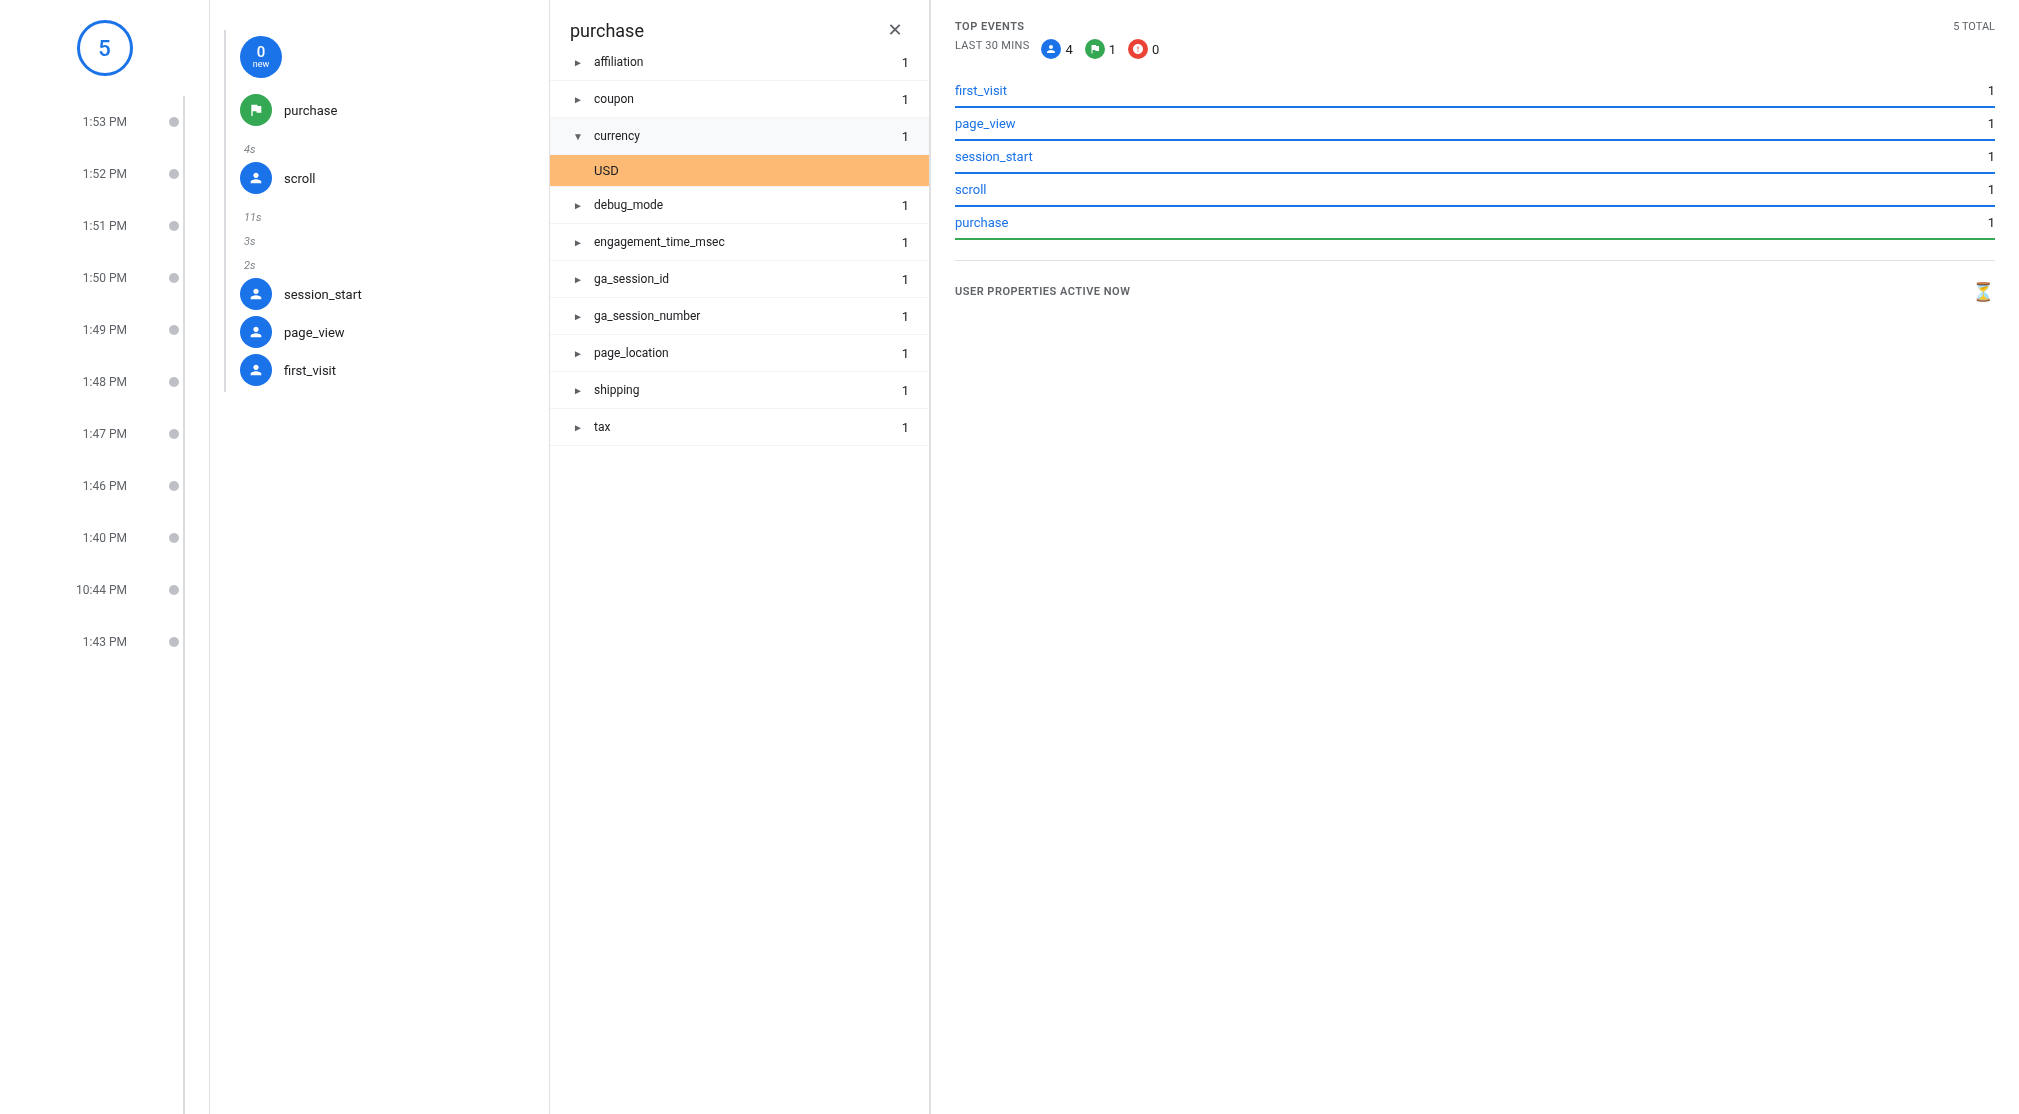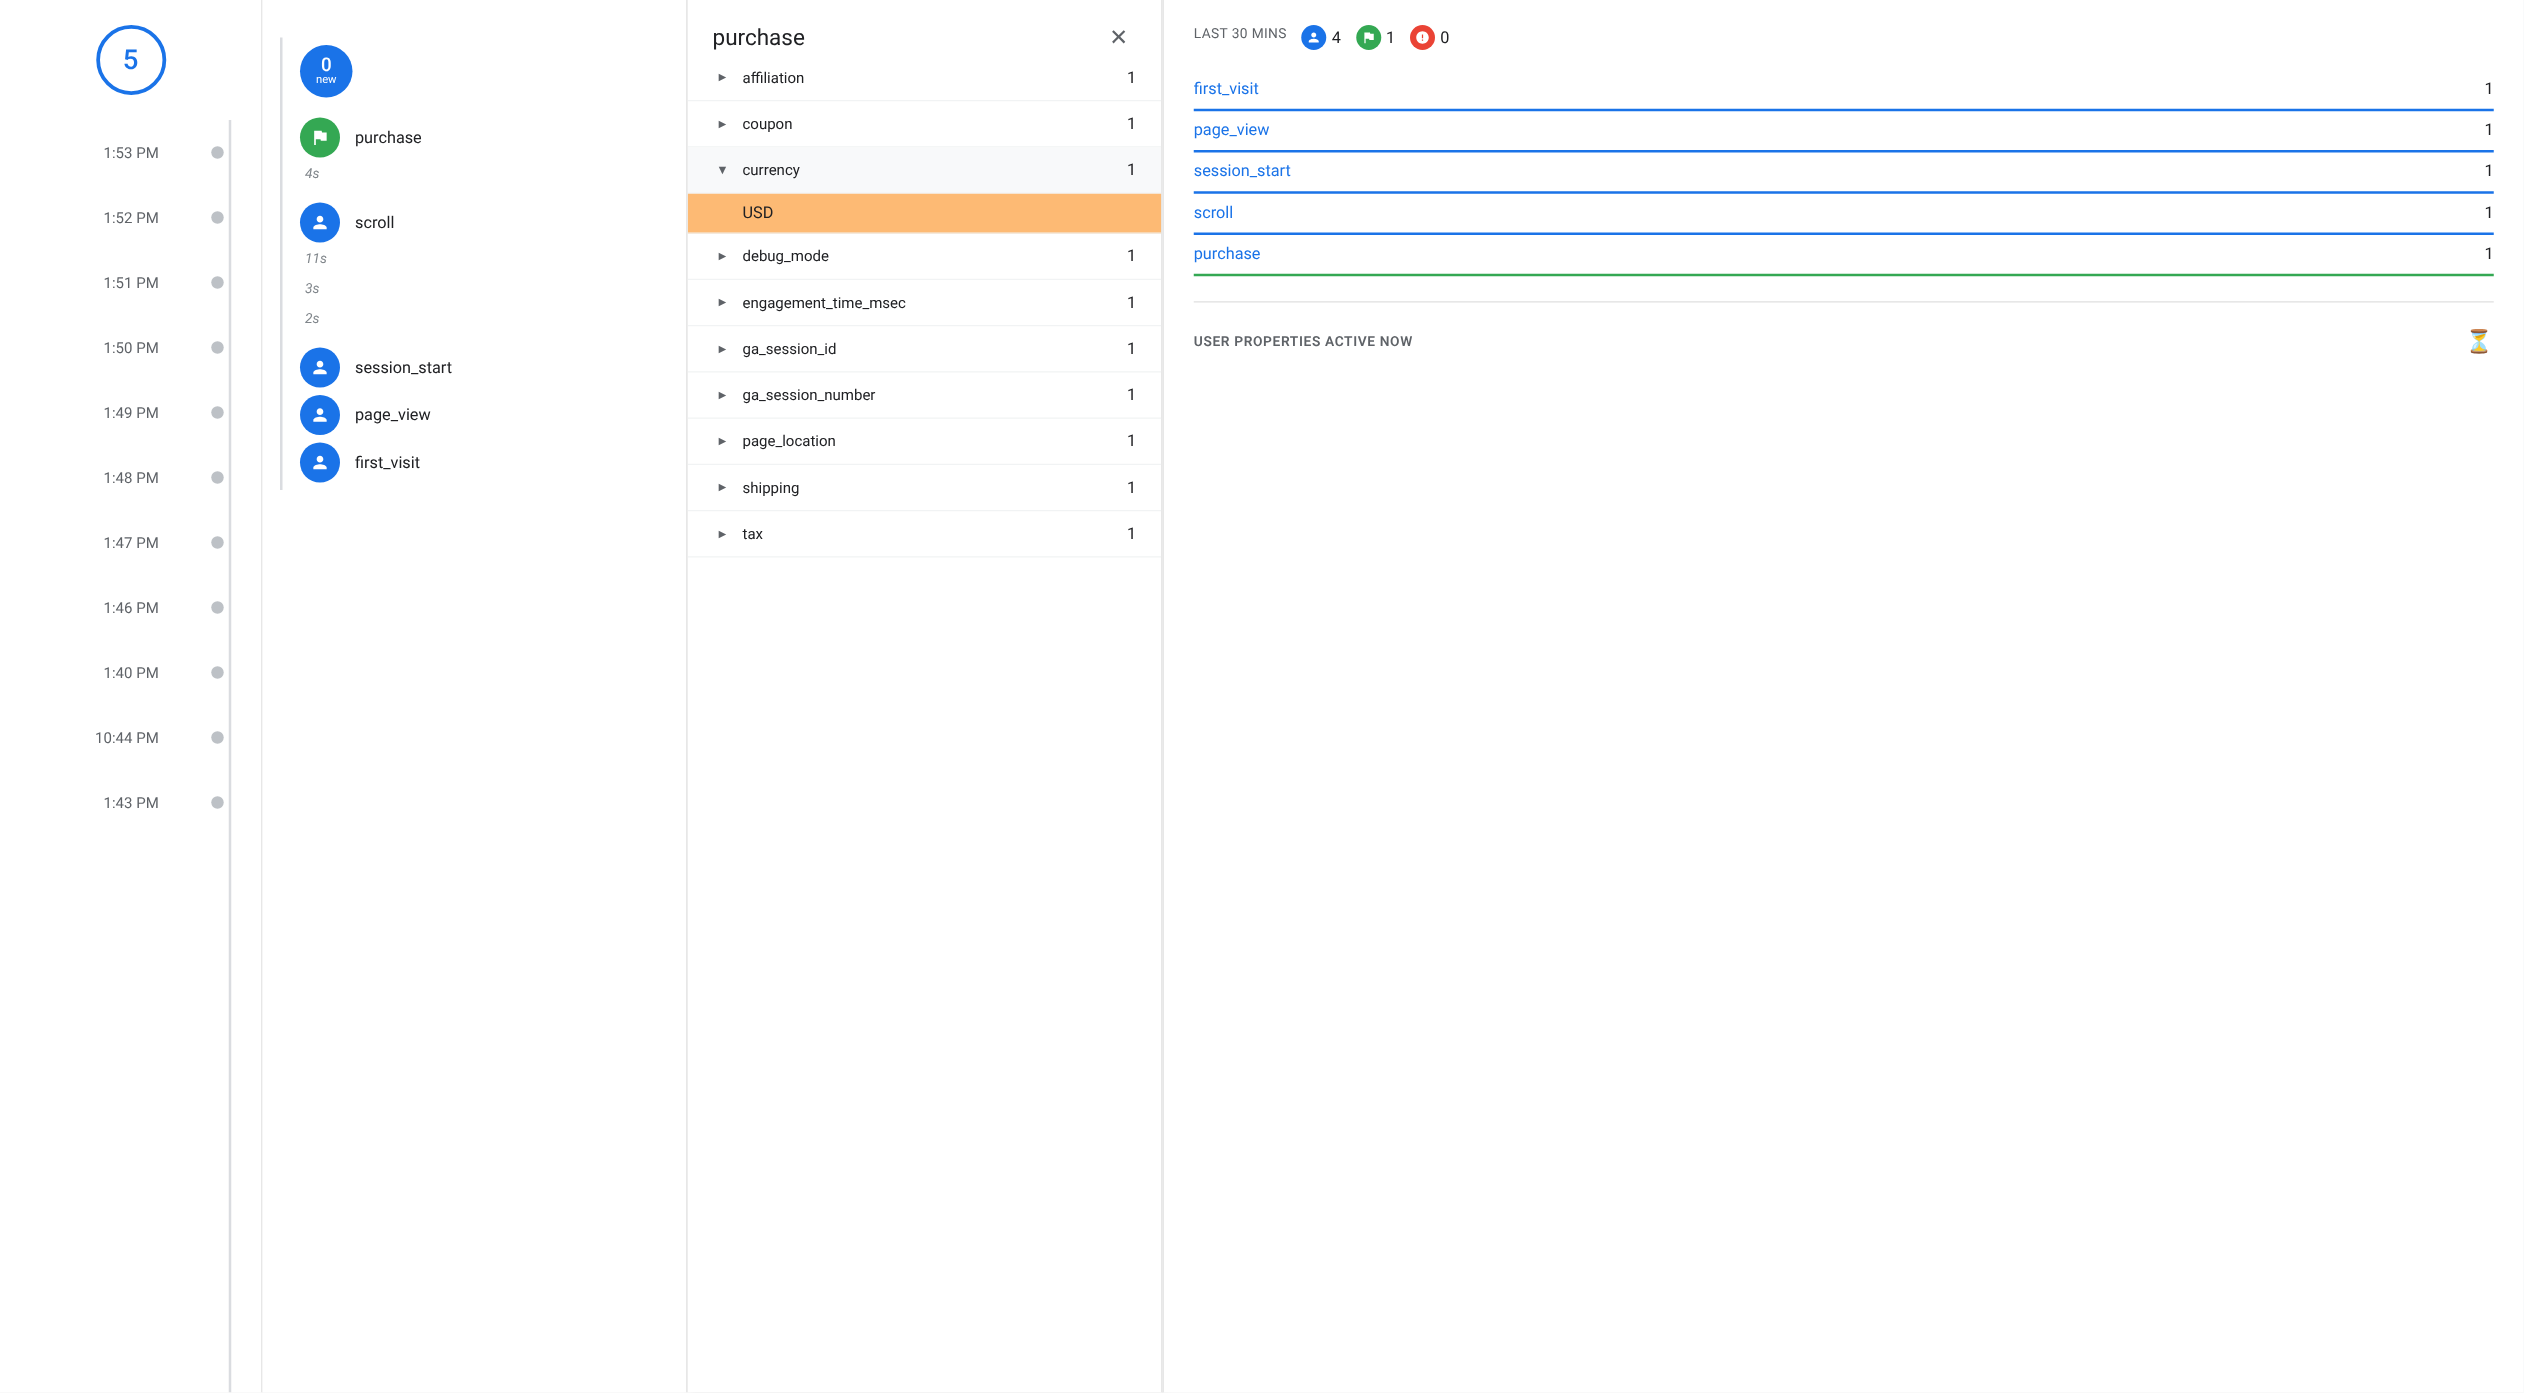--- a/index.html
+++ b/index.html
@@ -422,21 +422,21 @@
 
     .evt-entry {
       display: flex;
       align-items: center;
       margin: 6px 0;
       position: relative;
     }
 
     .evt-gap-row {
       display: flex;
-      align-items: flex-start;
+      align-items: flex-end;
       height: 24px;
       position: relative;
       padding-left: 0;
     }
 
     .evt-gap-text {
       font-size: 11px;
       color: #80868b;
       font-style: italic;
       padding-left: 4px;
@@ -646,20 +646,24 @@
 
       <div class="param-row">
         <span class="param-chevron">►</span>
         <span class="param-name">tax</span>
         <span class="param-count">1</span>
       </div>
     </div>
   </div>
 
   <div class="right-panel">
+    <div class="right-header">
+      <span class="top-events-label">TOP EVENTS</span>
+      <span class="total-label">5 TOTAL</span>
+    </div>
     <div class="last-30">
       <span class="last-30-label">LAST 30 MINS</span>
       <div class="icon-count">
         <div class="dot-icon blue">
           <svg viewBox="0 0 24 24">
               <path d="M12 12c2.21 0 4-1.79 4-4s-1.79-4-4-4-4 1.79-4 4 1.79 4 4 4zm0 2c-2.67 0-8 1.34-8 4v2h16v-2c0-2.66-5.33-4-8-4z"></path>
             </svg>
         </div>
         <span>4</span>
       </div>

